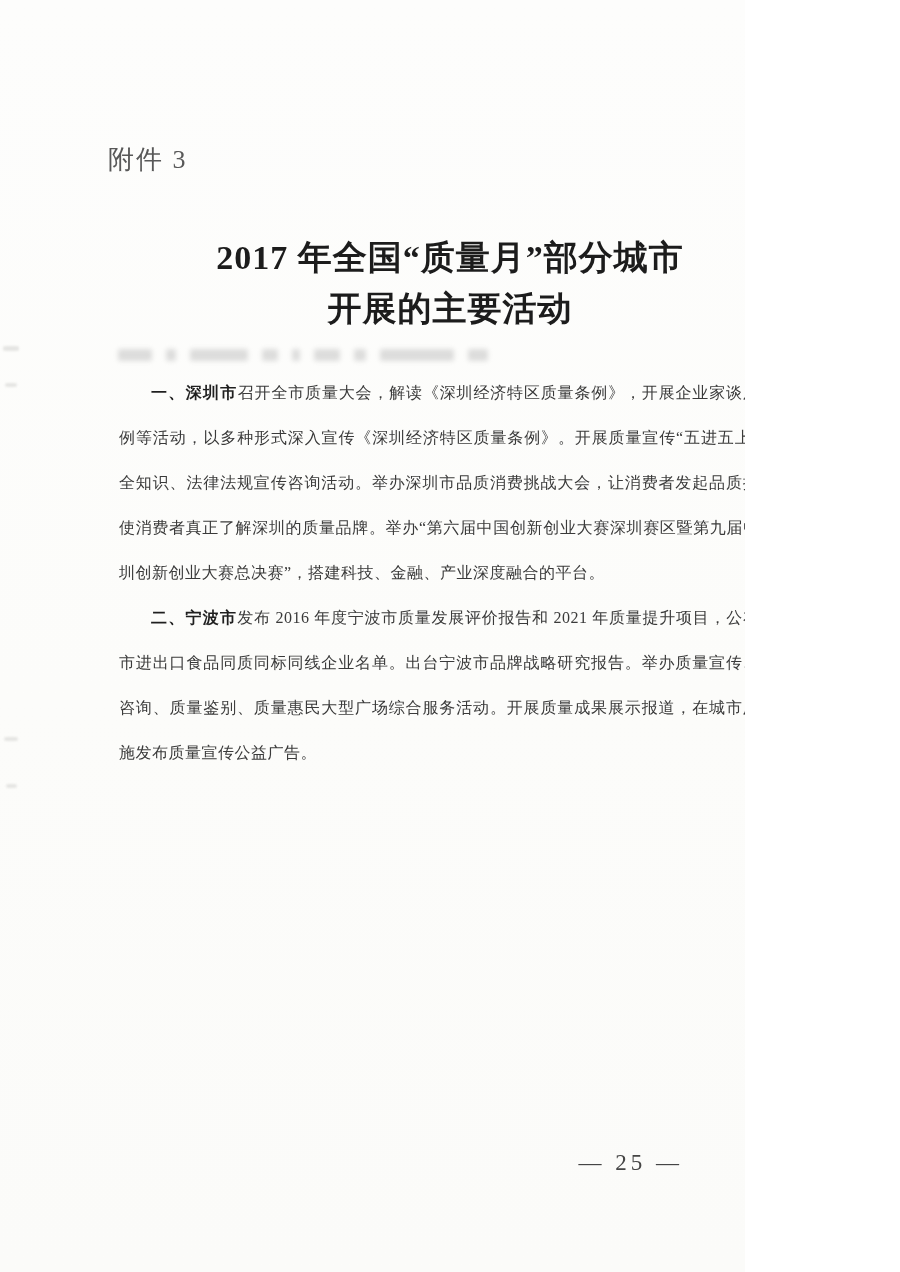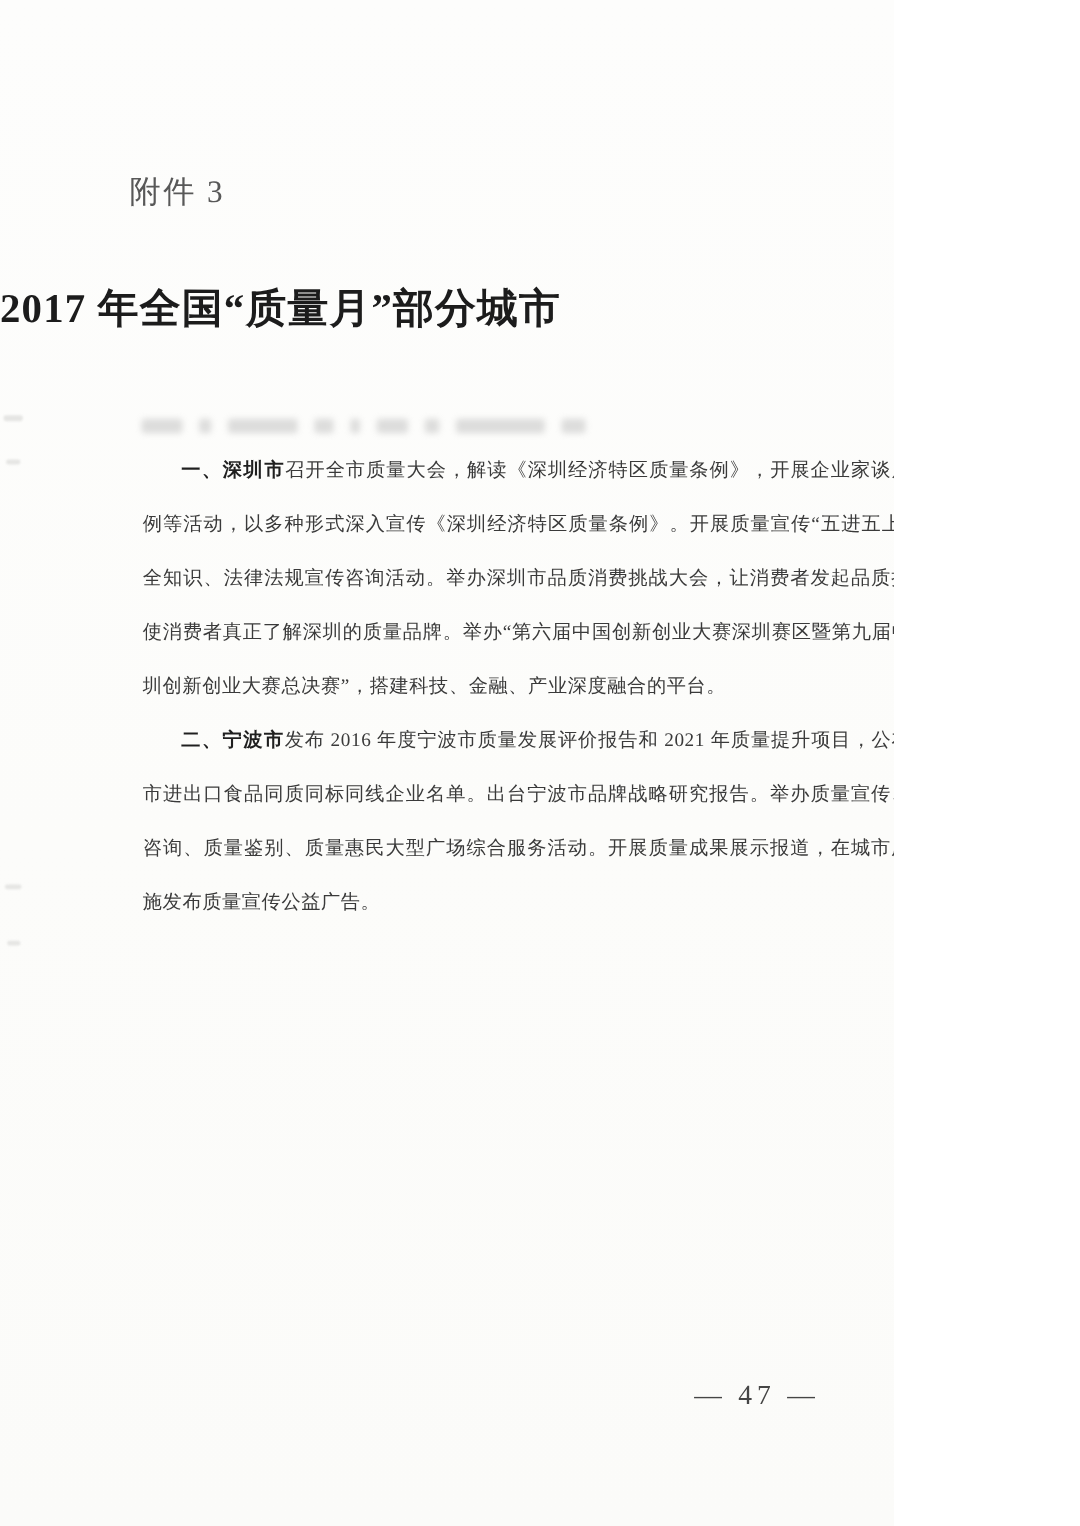--- a/index.html
+++ b/index.html
@@ -20,20 +20,21 @@
     top: 142px;
     font-size: 26px;
     color: #585858;
     letter-spacing: 2px;
   }
   .title {
     position: absolute;
     top: 232px;
     left: 0;
     width: 900px;
+    text-align: center;
     font-size: 34px;
     font-weight: 700;
     color: #1c1c1c;
     line-height: 51px;
     letter-spacing: 1px;
   }
   
   .ghost-line {
     position: absolute;
     left: 118px;
@@ -88,20 +89,21 @@
 </style>
 </head>
 <body>
 
 <div class="page">
 
   <div class="attachment">附件 3</div>
 
   <h1 class="title">
     <span>2017 年全国“质量月”部分城市</span><br>
+    <span>开展的主要活动</span>
   </h1>
 
   <div class="ghost-line">
     <span class="blob" style="width:34px"></span>
     <span class="blob" style="width:10px"></span>
     <span class="blob" style="width:58px"></span>
     <span class="blob" style="width:16px"></span>
     <span class="blob" style="width:8px"></span>
     <span class="blob" style="width:26px"></span>
     <span class="blob" style="width:12px"></span>
@@ -116,15 +118,15 @@
 
   <div class="content">
     <p class="para">
       <span class="lead">一、深圳市</span><span>召开全市质量大会，解读《深圳经济特区质量条例》，开展企业家谈质量条例等活动，以多种形式深入宣传《深圳经济特区质量条例》。开展质量宣传“五进五上”、安全知识、法律法规宣传咨询活动。举办深圳市品质消费挑战大会，让消费者发起品质挑战，使消费者真正了解深圳的质量品牌。举办“第六届中国创新创业大赛深圳赛区暨第九届中国深圳创新创业大赛总决赛”，搭建科技、金融、产业深度融合的平台。</span>
     </p>
     <p class="para">
       <span class="lead">二、宁波市</span><span>发布 2016 年度宁波市质量发展评价报告和 2021 年质量提升项目，公布宁波市进出口食品同质同标同线企业名单。出台宁波市品牌战略研究报告。举办质量宣传、质量咨询、质量鉴别、质量惠民大型广场综合服务活动。开展质量成果展示报道，在城市广告设施发布质量宣传公益广告。</span>
     </p>
   </div>
 
-  <div class="pagenum">— 47 —</div>
+  <div class="pagenum">— 25 —</div>
 
 </div>
 
 </body></html>

